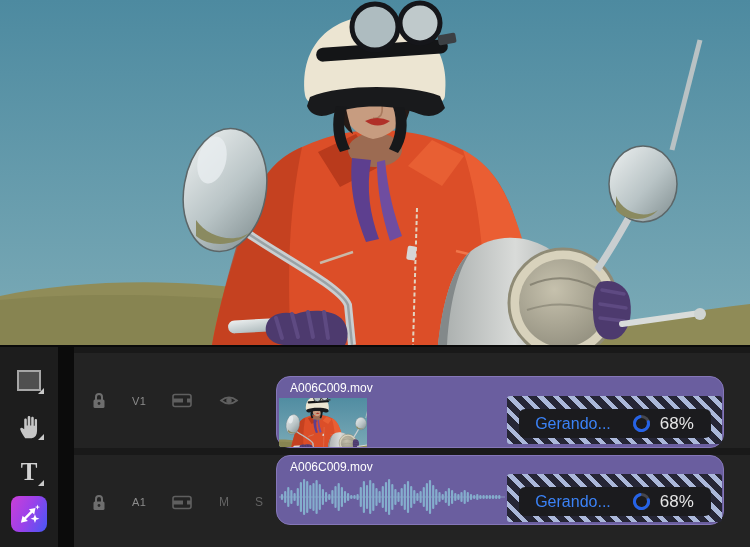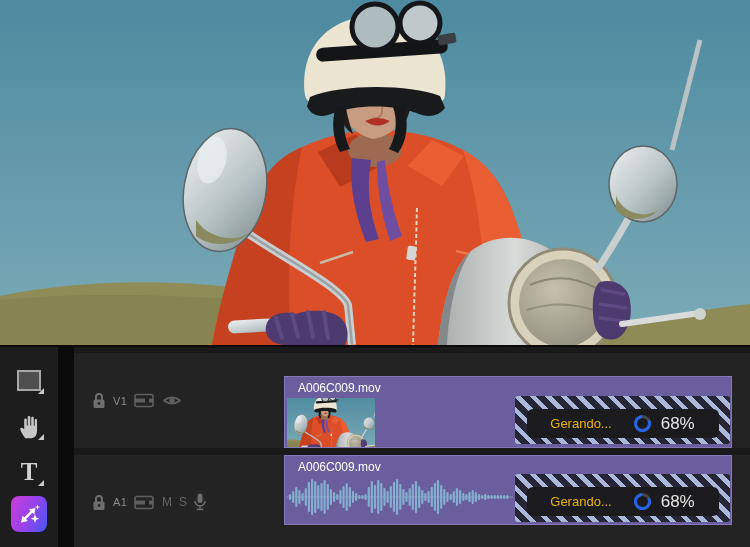--- a/index.html
+++ b/index.html
@@ -20,41 +20,41 @@
   .corner { position:absolute; right:4px; bottom:5px; width:0; height:0; border-left:6px solid transparent; border-bottom:6px solid #c9c9c9; }
   .rect-glyph { width:24px; height:21px; background:#4f4f4f; border:2px solid #a6a6a6; }
   .ai-btn-bg { width:36px; height:36px; border-radius:8px; background:linear-gradient(115deg,#cb3fd8 0%, #9b41ea 48%, #4558f5 100%); display:flex; align-items:center; justify-content:center; }
 
   .gutter { position:absolute; left:58px; top:0; width:16px; height:100%; background:#0b0b0b; }
 
   .tracks { position:absolute; left:74px; top:0; right:0; height:100%; background:#191919; }
   .track-row { position:absolute; left:0; right:0; background:#232323; }
   .row-v1 { top:6px; height:95px; }
   .row-a1 { top:108px; height:94px; }
-  .track-head { position:absolute; left:18px; display:flex; align-items:center; gap:7px; }
+  .track-head { position:absolute; left:18px; display:flex; align-items:center; gap:26px; }
   .head-v1 { top:0; height:95px; }
   .head-a1 { top:0; height:94px; }
   .track-label { font-size:11px; color:#8c8c8c; letter-spacing:.3px; cursor:pointer; }
   .ms-label { font-size:12px; color:#646464; cursor:pointer; }
   .thead-icon { display:flex; cursor:pointer; }
 
   
-  .clip { position:absolute; left:284px; width:448px; background:#6a5e9f; border:1px solid #8577b8; border-radius:0; }
+  .clip { position:absolute; left:276px; width:448px; background:#6a5e9f; border:1px solid #8577b8; border-radius:14px; }
   .clip-video { top:29px; height:72px; }
   .clip-audio { top:108px; height:70px; }
   .clip-title { position:absolute; left:13px; top:4px; font-size:12px; color:#ffffff; white-space:nowrap; }
   .thumb { position:absolute; left:2px; top:21px; width:88px; height:49px; overflow:hidden; border-radius:0 0 0 3px; background:#5b93a8; }
   .wave { position:absolute; left:2px; top:16px; }
 
   .stripes { position:absolute; left:230px; top:19px; width:215px; height:48px; border-radius:3px;
     background:repeating-linear-gradient(45deg,#abb8da 0 4.5px,#262636 4.5px 11px);
     display:flex; justify-content:center; align-items:flex-start; padding-top:13px; }
   .stripes-audio { top:18px; }
   .badge { width:192px; height:29px; background:#1b1b1e; border-radius:6px; display:flex; align-items:center; justify-content:center; gap:9px; }
-  .badge-label { font-size:13px; color:#eab308; margin-right:12px; }
+  .badge-label { font-size:16px; color:#3b82f6; margin-right:12px; }
   .badge-pct { font-size:17px; color:#e6e6e6; }
 </style>
 </head>
 <body>
 
 <div class="stage">
 
   <div class="preview">
     <svg width="750" height="345" viewBox="0 0 750 345">
       <defs>

